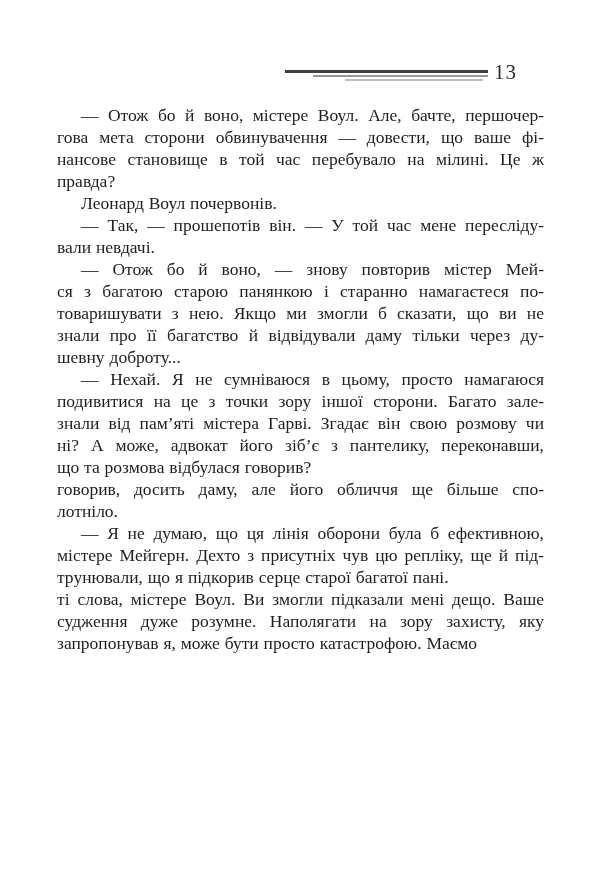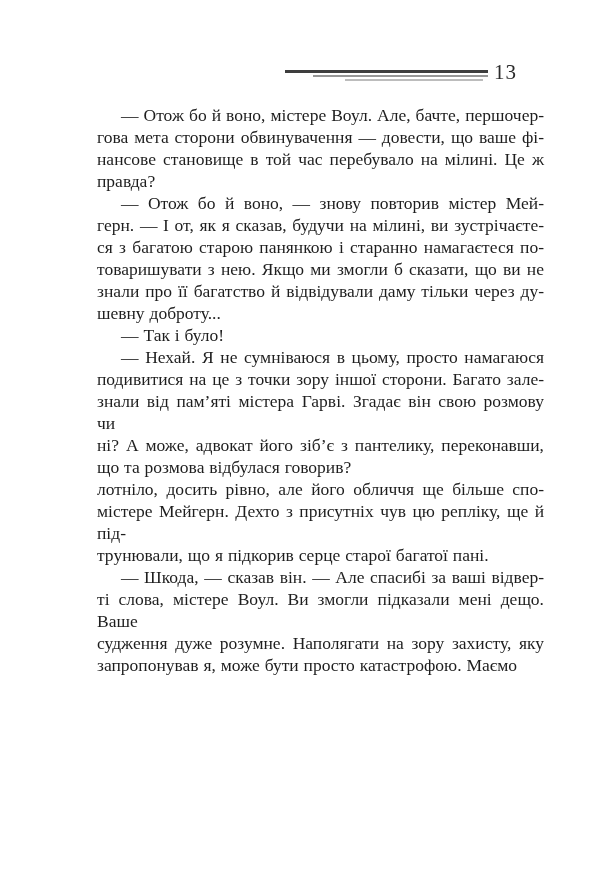--- a/index.html
+++ b/index.html
@@ -47,21 +47,20 @@
     font-size: 17.5px;
     line-height: 22px;
     word-spacing: 0.5px;
   }
   .para { margin: 0; padding: 0; }
   .line {
     text-align: justify;
     text-align-last: justify;
     -moz-text-align-last: justify;
     white-space: normal;
-    margin-left: 40px;
   }
   .line.last {
     text-align: left;
     text-align-last: left;
     -moz-text-align-last: left;
   }
   .line.first { text-indent: 24px; }
 </style>
 </head>
 <body>
@@ -76,45 +75,49 @@
   </div>
 
   <div id="page-text">
       <div class="para">
         <div class="line first">— Отож бо й воно, містере Воул. Але, бачте, першочер-</div>
         <div class="line">гова мета сторони обвинувачення — довести, що ваше фі-</div>
         <div class="line">нансове становище в той час перебувало на мілині. Це ж</div>
         <div class="line last">правда?</div>
       </div>
       <div class="para">
+        <div class="line first last">Леонард Воул почервонів.</div>
+      </div>
+      <div class="para">
+        <div class="line first">— Так, — прошепотів він. — У той час мене пересліду-</div>
+        <div class="line last">вали невдачі.</div>
+      </div>
+      <div class="para">
         <div class="line first">— Отож бо й воно, — знову повторив містер Мей-</div>
-        <div class="line">герн. — І от, як я сказав, будучи на мілині, ви зустрічаєте-</div>
         <div class="line">ся з багатою старою панянкою і старанно намагаєтеся по-</div>
         <div class="line">товаришувати з нею. Якщо ми змогли б сказати, що ви не</div>
         <div class="line">знали про її багатство й відвідували даму тільки через ду-</div>
         <div class="line last">шевну доброту...</div>
-      </div>
-      <div class="para">
-        <div class="line first last">— Так і було!</div>
       </div>
       <div class="para">
         <div class="line first">— Нехай. Я не сумніваюся в цьому, просто намагаюся</div>
         <div class="line">подивитися на це з точки зору іншої сторони. Багато зале-</div>
         <div class="line">знали від пам’яті містера Гарві. Згадає він свою розмову чи</div>
         <div class="line">ні? А може, адвокат його зіб’є з пантелику, переконавши,</div>
         <div class="line last">що та розмова відбулася говорив?</div>
       </div>
       <div class="para">
-        <div class="line">лотніло, досить рівно, але його обличчя ще більше спо-</div>
+        <div class="line">говорив, досить даму, але його обличчя ще більше спо-</div>
+        <div class="line last">лотніло.</div>
       </div>
       <div class="para">
+        <div class="line first">— Я не думаю, що ця лінія оборони була б ефективною,</div>
         <div class="line">містере Мейгерн. Дехто з присутніх чув цю репліку, ще й під-</div>
         <div class="line last">трунювали, що я підкорив серце старої багатої пані.</div>
       </div>
       <div class="para">
-        <div class="line first">— Шкода, — сказав він. — Але спасибі за ваші відвер-</div>
         <div class="line">ті слова, містере Воул. Ви змогли підказали мені дещо. Ваше</div>
         <div class="line">судження дуже розумне. Наполягати на зору захисту, яку</div>
         <div class="line last">запропонував я, може бути просто катастрофою. Маємо</div>
       </div>
     </div>
 
 </div>
 
 </body></html>

